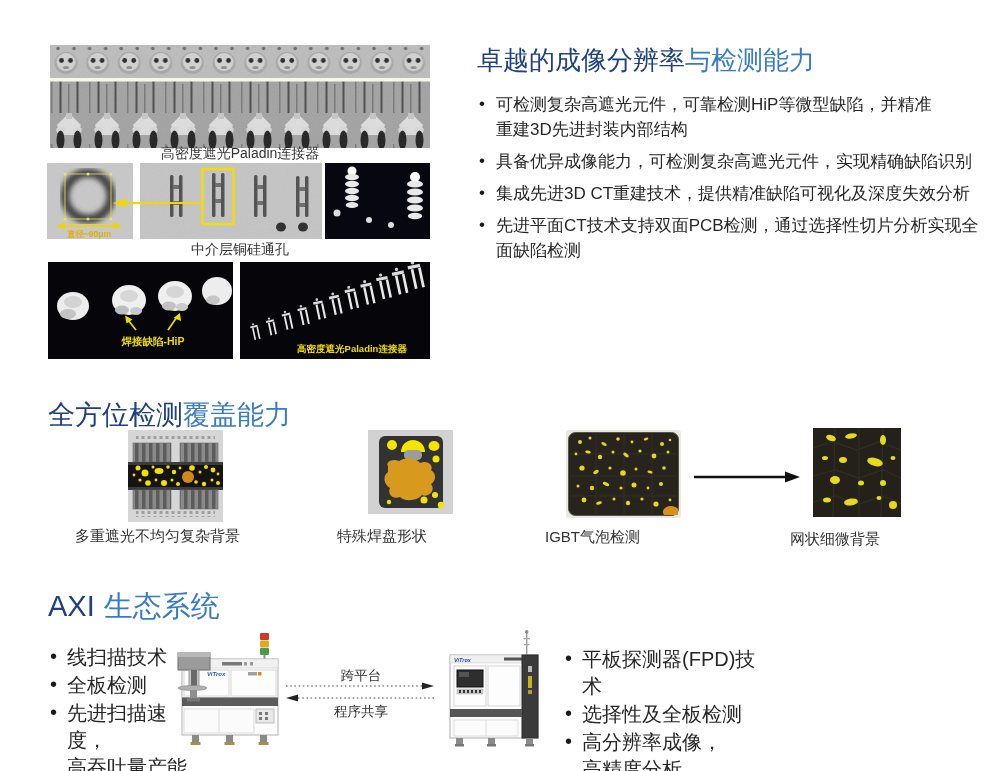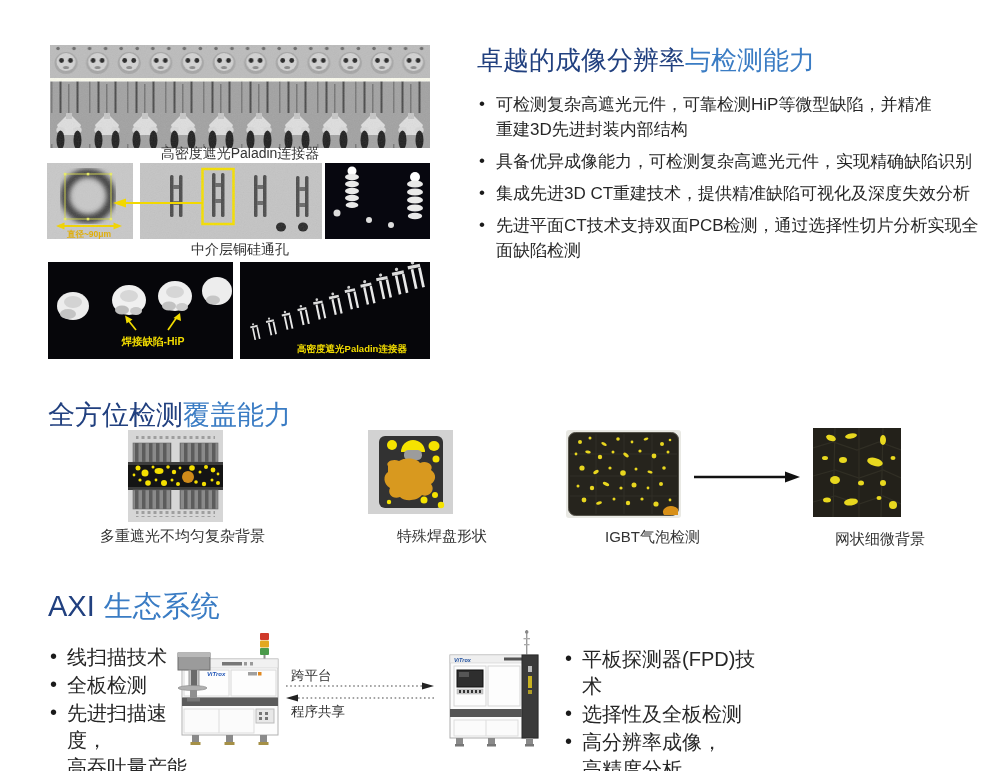--- a/index.html
+++ b/index.html
@@ -4,27 +4,27 @@
 <style>
   html,body{margin:0;padding:0;background:#ffffff;}
   .page{position:relative;width:990px;height:771px;background:#fff;overflow:hidden;
         font-family:"Liberation Sans","DejaVu Sans",sans-serif;color:#262626;}
   .abs{position:absolute;}
   .h1{font-weight:400;line-height:1.15;white-space:nowrap;}
   .h1 .dark{color:#21407f;}
   .h1 .light{color:#3a7cc4;}
   .h1 .gap{margin-left:9px;}
   .caption{font-size:14px;color:#333;text-align:center;}
-  .caption2{font-size:15px;color:#333;text-align:right;}
+  .caption2{font-size:15px;color:#333;text-align:left;}
   ul.bullets{list-style:none;margin:0;padding:0;}
   ul.bullets li{position:relative;padding-left:19px;white-space:pre-line;}
   ul.bullets li::before{content:"\2022";position:absolute;left:2px;top:-1px;color:#1a1a1a;}
   .b-lg li{font-size:17px;line-height:25px;margin-bottom:7px;color:#262626;}
   .b-md li{font-size:20px;line-height:27px;margin-bottom:1px;color:#262626;}
-  .arrowlabel{font-size:13.5px;color:#333;text-align:left;}
+  .arrowlabel{font-size:13.5px;color:#333;text-align:center;}
   svg{display:block;}
 </style>
 </head>
 <body>
 
 <div class="page">
 
   <svg class="abs" width="0" height="0" style="left:0;top:0">
     <defs>
       <filter id="grainF" x="0%" y="0%" width="100%" height="100%">

